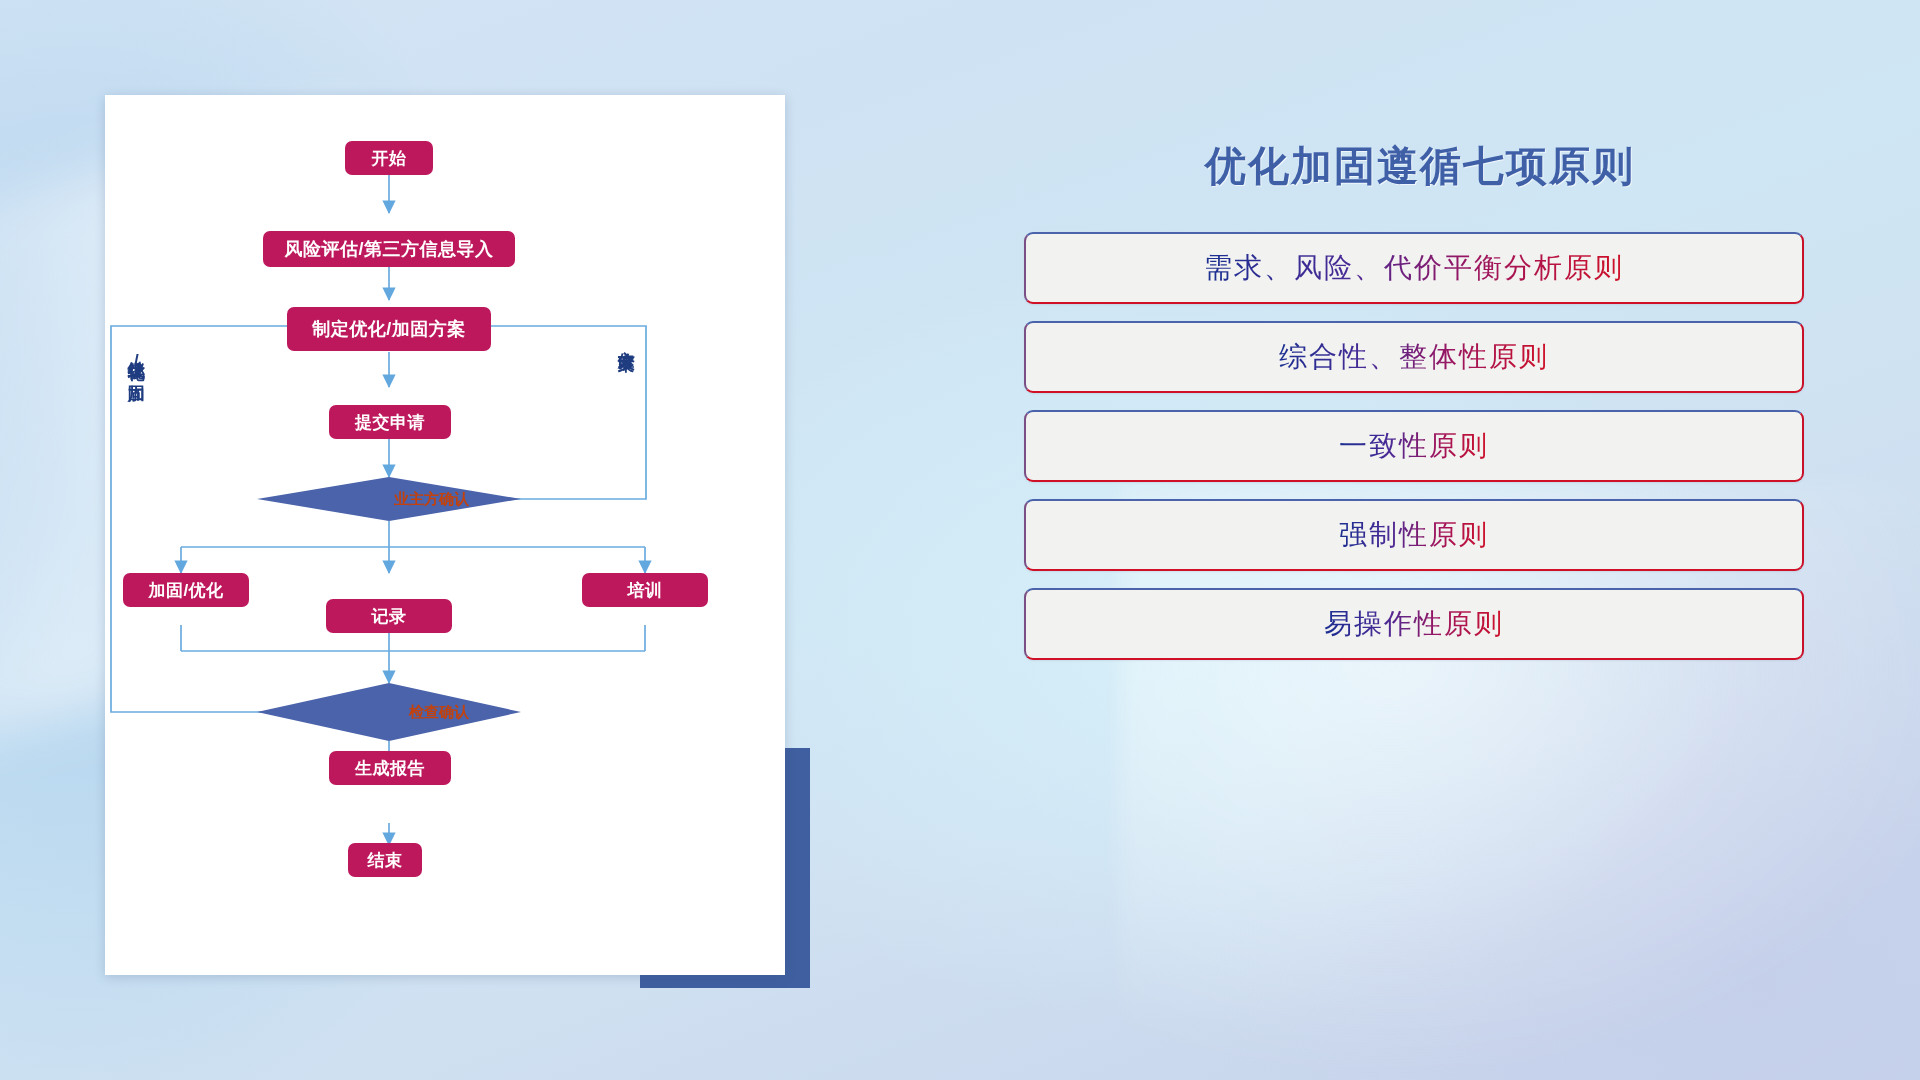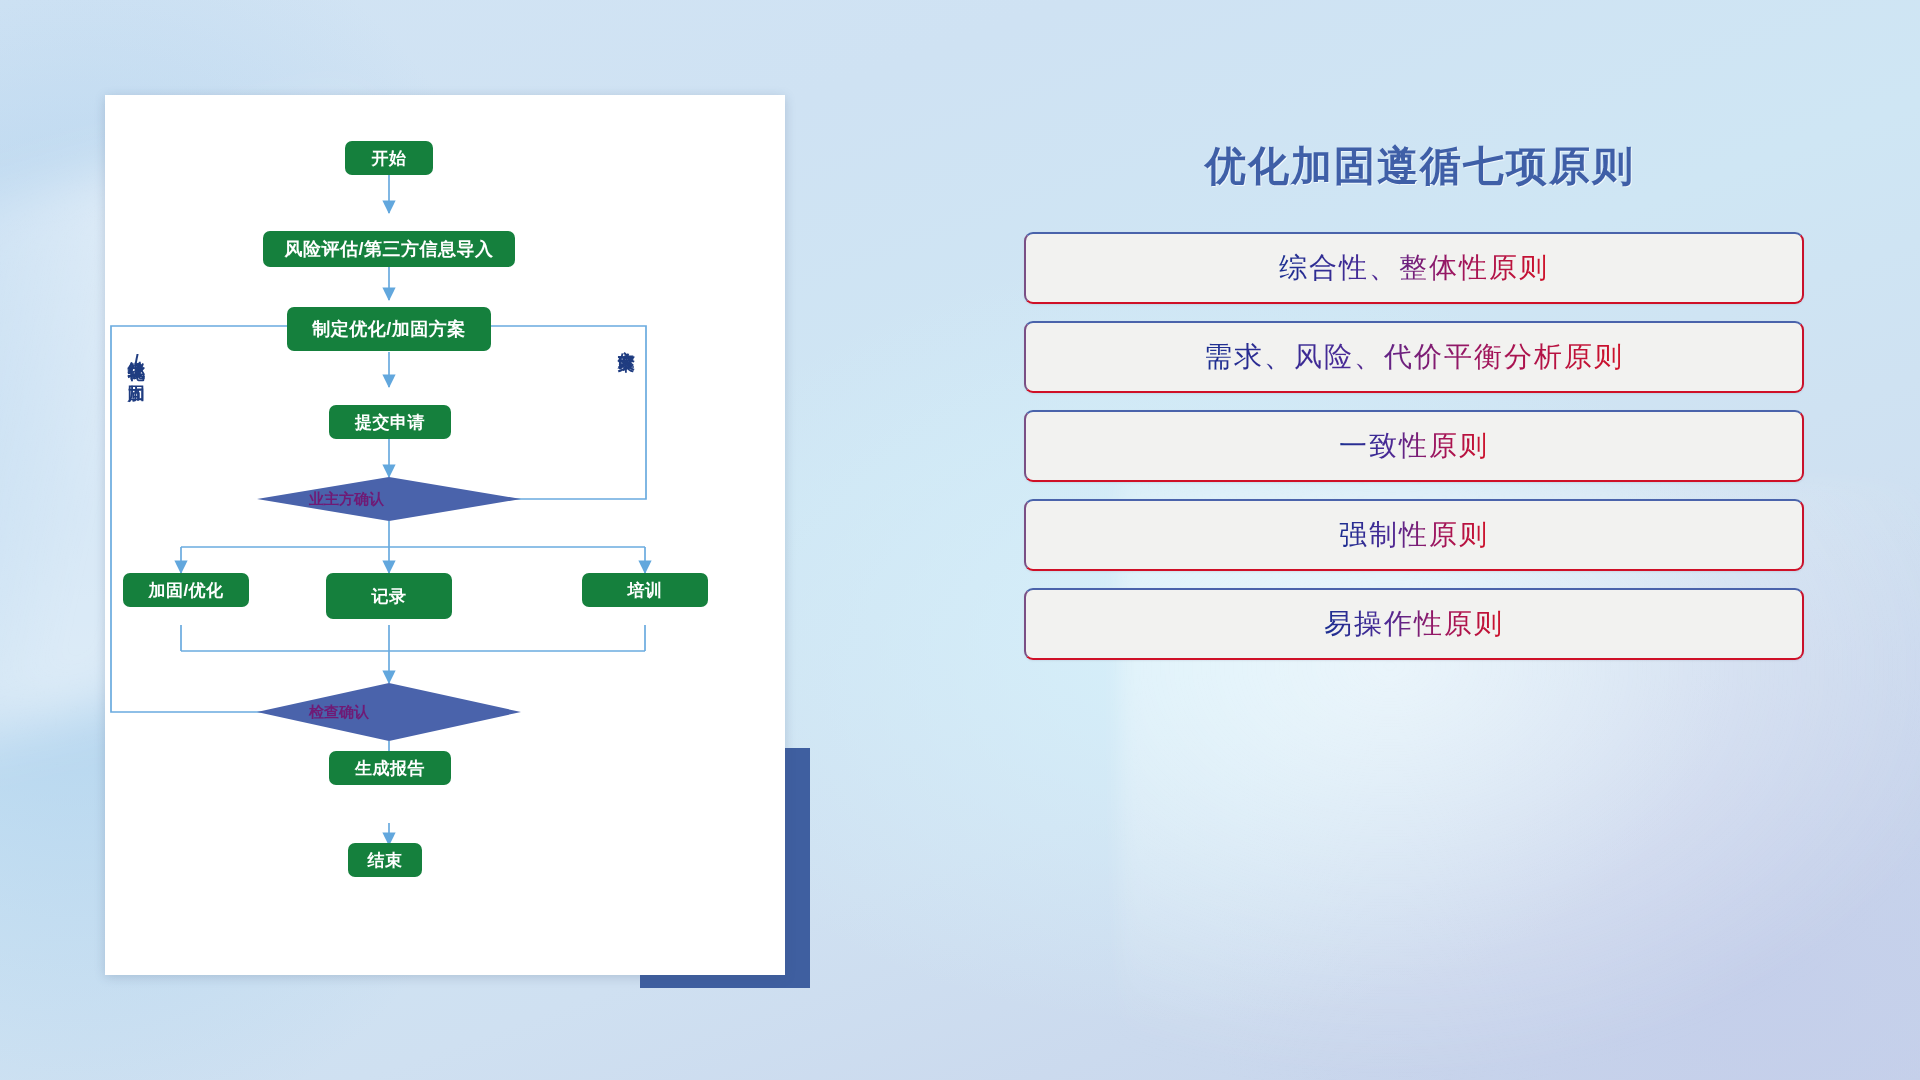--- a/index.html
+++ b/index.html
@@ -68,39 +68,39 @@
 
   #flow-svg {
     position: absolute;
     left: 0; top: 0;
     width: 680px;
     height: 880px;
   }
 
   .node-box {
     position: absolute;
-    background: #15803d;
+    background: #be185d;
     border-radius: 7px;
     color: #ffffff;
     font-weight: bold;
     display: flex;
     align-items: center;
     justify-content: center;
     letter-spacing: 0.5px;
     z-index: 4;
     box-sizing: border-box;
   }
 
   .node-diamond-label {
     position: absolute;
-    color: #701a75;
+    color: #c2410c;
     font-weight: bold;
     display: flex;
     align-items: center;
-    justify-content: flex-start;
+    justify-content: flex-end;
     z-index: 4;
     pointer-events: none;
   }
 
   .edge-label-v {
     position: absolute;
     writing-mode: vertical-rl;
     text-orientation: upright;
     color: #1f3c80;
     font-weight: bold;
@@ -233,21 +233,21 @@
     </div>
 
     <div class="node-diamond-label" style="left:204px; top:390px; width:160px; height:28px; font-size:15px;">
       <span>业主方确认</span>
     </div>
 
     <div class="node-box" style="left:18px; top:478px; width:126px; height:34px; font-size:17px;">
       <span>加固/优化</span>
     </div>
 
-    <div class="node-box" style="left:221px; top:478px; width:126px; height:46px; font-size:17px;text-align:center;">
+    <div class="node-box" style="left:221px; top:504px; width:126px; height:34px; font-size:17px;text-align:center;">
       <span>记录</span>
     </div>
 
     <div class="node-box" style="left:477px; top:478px; width:126px; height:34px; font-size:17px;">
       <span>培训</span>
     </div>
 
     <div class="node-diamond-label" style="left:204px; top:603px; width:160px; height:28px; font-size:15px;">
       <span>检查确认</span>
     </div>
@@ -263,27 +263,27 @@
     <span class="edge-label-v" style="left:22px; top:252px; font-size:17px;">继续优化/加固</span>
 
     <span class="edge-label-v" style="left:512px; top:243px; font-size:17px;">方案修改</span>
   </div>
 
   <h1 id="principles-title">优化加固遵循七项原则</h1>
 
   <div id="principles-list">
 
     <div class="principle-row">
+      <span class="principle-text">需求、风险、代价平衡分析原则</span>
+    </div>
+
+    <div class="principle-row">
       <span class="principle-text">综合性、整体性原则</span>
     </div>
 
-    <div class="principle-row">
-      <span class="principle-text">需求、风险、代价平衡分析原则</span>
-    </div>
-
 
 
     <div class="principle-row">
       <span class="principle-text">一致性原则</span>
     </div>
 
     <div class="principle-row">
       <span class="principle-text">强制性原则</span>
     </div>
 

